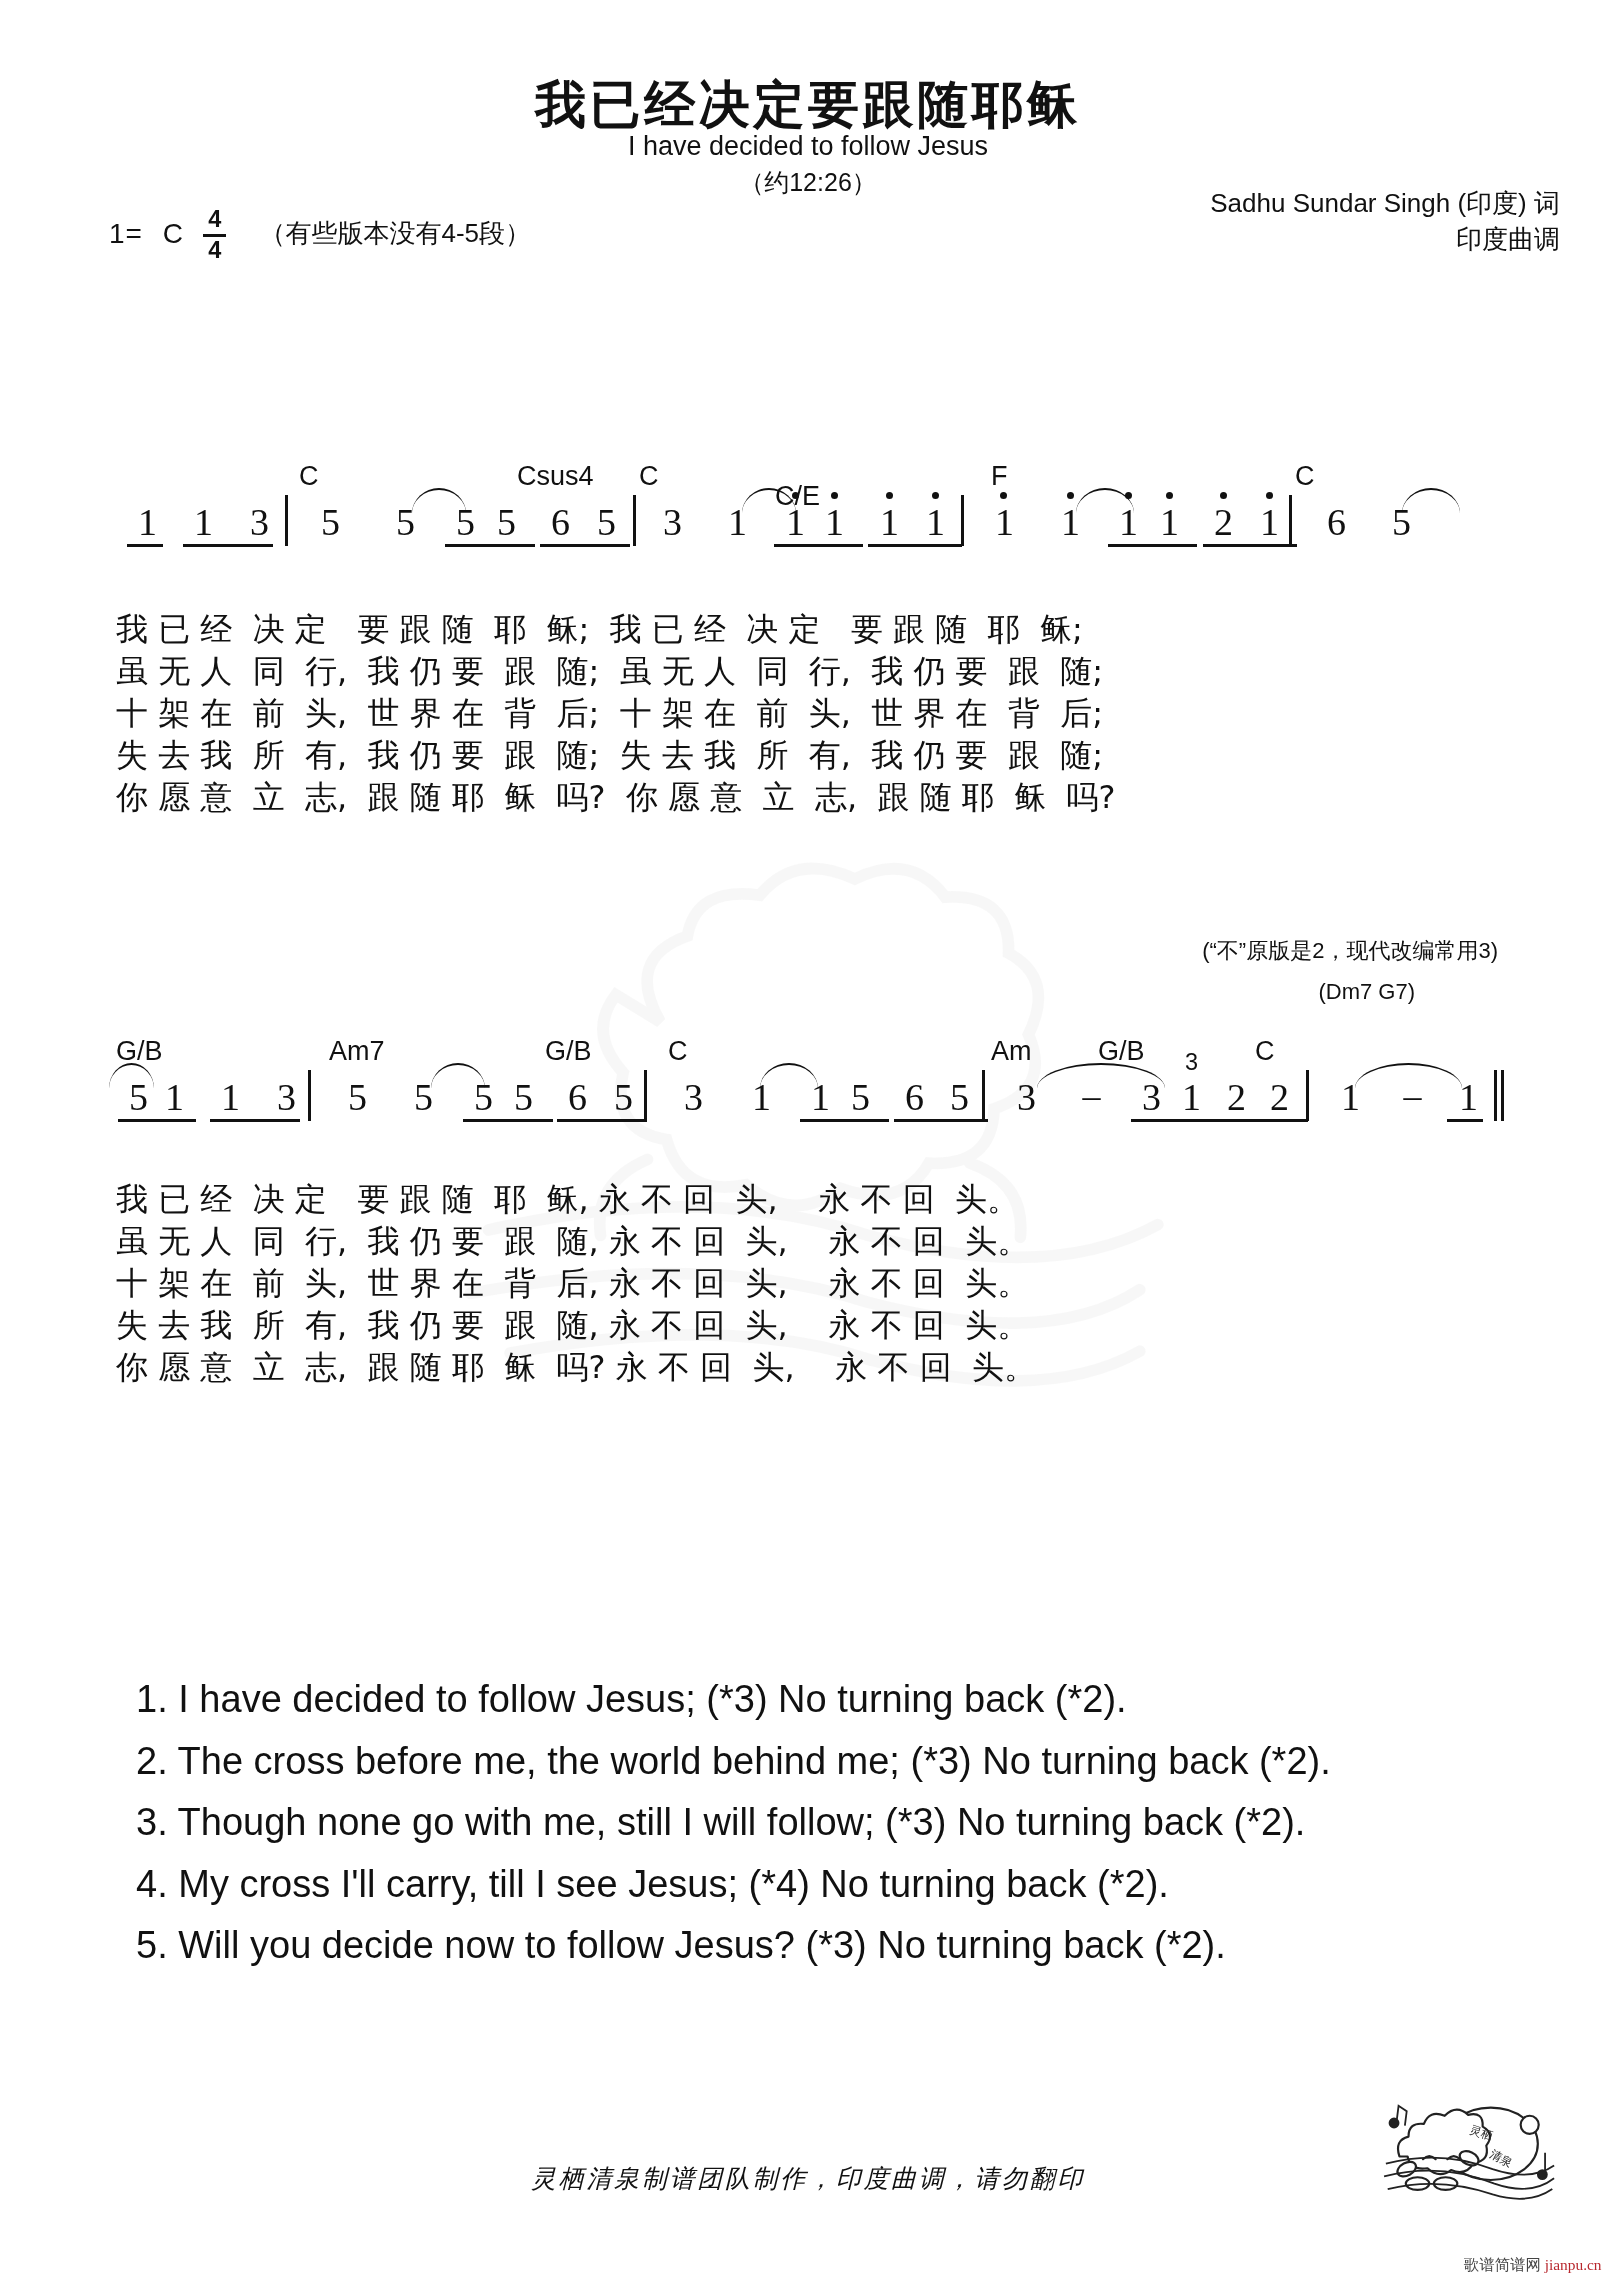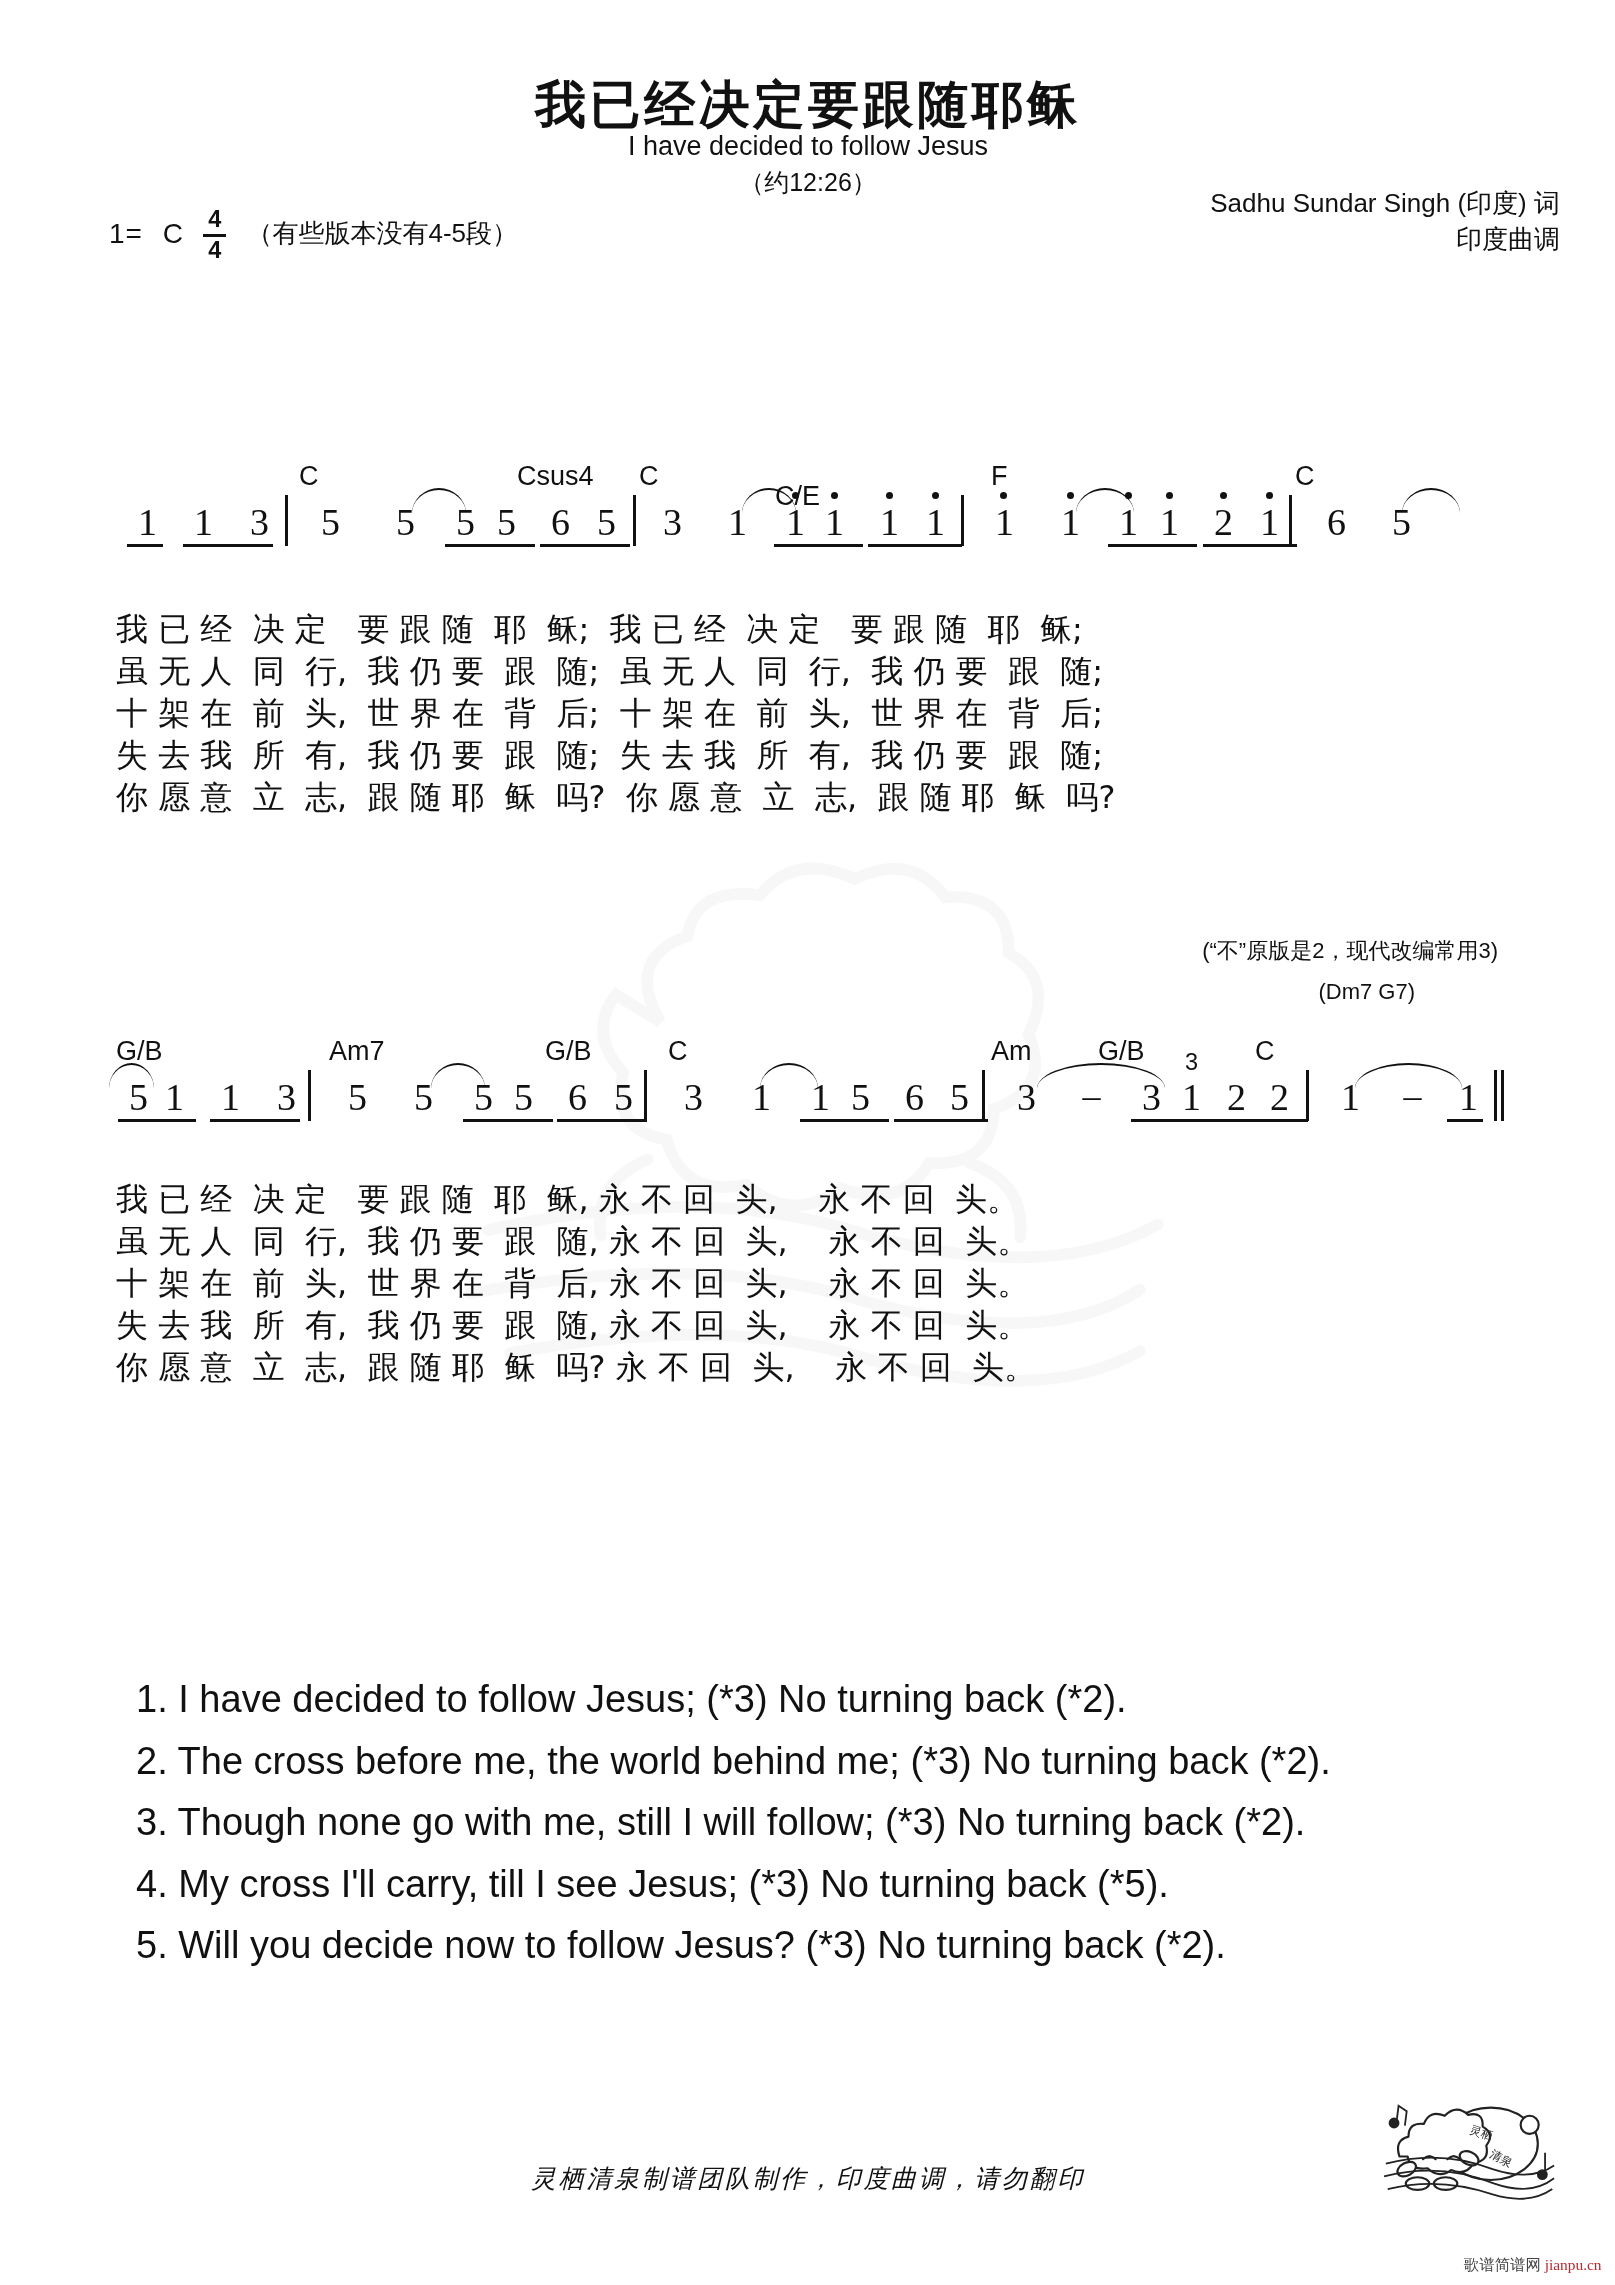--- a/index.html
+++ b/index.html
@@ -41,21 +41,21 @@
   }
   .keyline .eq{letter-spacing:0.9px;}
   .keyline .keyname{margin-left:20px;font-size:28px;}
   .meter{
     display:inline-flex;flex-direction:column;align-items:center;
     margin-left:20px;line-height:1;position:relative;top:1.8px;
   }
   .meter .num{font-size:23.5px;font-weight:700;}
   .meter .den{font-size:23.5px;font-weight:700;}
   .meter .bar{width:23.5px;height:2.7px;background:#111;margin:2.7px 0;}
-  .keyline .note{margin-left:20px;font-size:26px;}
+  .keyline .note{margin-left:33px;font-size:26px;}
 
   
   .system{position:absolute;left:0;width:100%;z-index:2;}
   .sysrow{position:relative;height:78px;}
 
   .chord{
     position:absolute;font-size:27px;font-weight:400;top:0;
     font-family:"Liberation Sans",sans-serif;white-space:nowrap;
   }
   .slur{
@@ -280,21 +280,21 @@
       <div class="lyr-line"><span>虽 无 人  同  行,  我 仍 要  跟  随, 永 不 回  头,    永 不 回  头。</span></div>
       <div class="lyr-line"><span>十 架 在  前  头,  世 界 在  背  后, 永 不 回  头,    永 不 回  头。</span></div>
       <div class="lyr-line"><span>失 去 我  所  有,  我 仍 要  跟  随, 永 不 回  头,    永 不 回  头。</span></div>
       <div class="lyr-line"><span>你 愿 意  立  志,  跟 随 耶  稣  吗? 永 不 回  头,    永 不 回  头。</span></div>
     </div>
 
   <div class="verses" id="verses">
       <div class="verse">1. I have decided to follow Jesus; (*3) No turning back (*2).</div>
       <div class="verse">2. The cross before me, the world behind me; (*3) No turning back (*2).</div>
       <div class="verse">3. Though none go with me, still I will follow; (*3) No turning back (*2).</div>
-      <div class="verse">4. My cross I'll carry, till I see Jesus; (*3) No turning back (*5).</div>
+      <div class="verse">4. My cross I'll carry, till I see Jesus; (*4) No turning back (*2).</div>
       <div class="verse">5. Will you decide now to follow Jesus? (*3) No turning back (*2).</div>
     </div>
 
   <div class="footer">灵栖清泉制谱团队制作，印度曲调，请勿翻印</div>
 
   <svg class="logo" viewBox="0 0 230 150">
     <g stroke="#222" stroke-width="2.4" fill="#fff" stroke-linecap="round" stroke-linejoin="round">
       <ellipse cx="138" cy="56" rx="52" ry="40"></ellipse>
       <circle cx="181" cy="35" r="10"></circle>
       <path d="M37 70 q-6 -18 10 -22 q0 -16 17 -14 q6 -16 23 -9 q13 -13 26 -1 q17 -4 16 13 q14 8 4 21 q4 17 -14 19 q-8 15 -25 8 q-13 10 -26 -2 q-19 3 -22 -13 z"></path>

